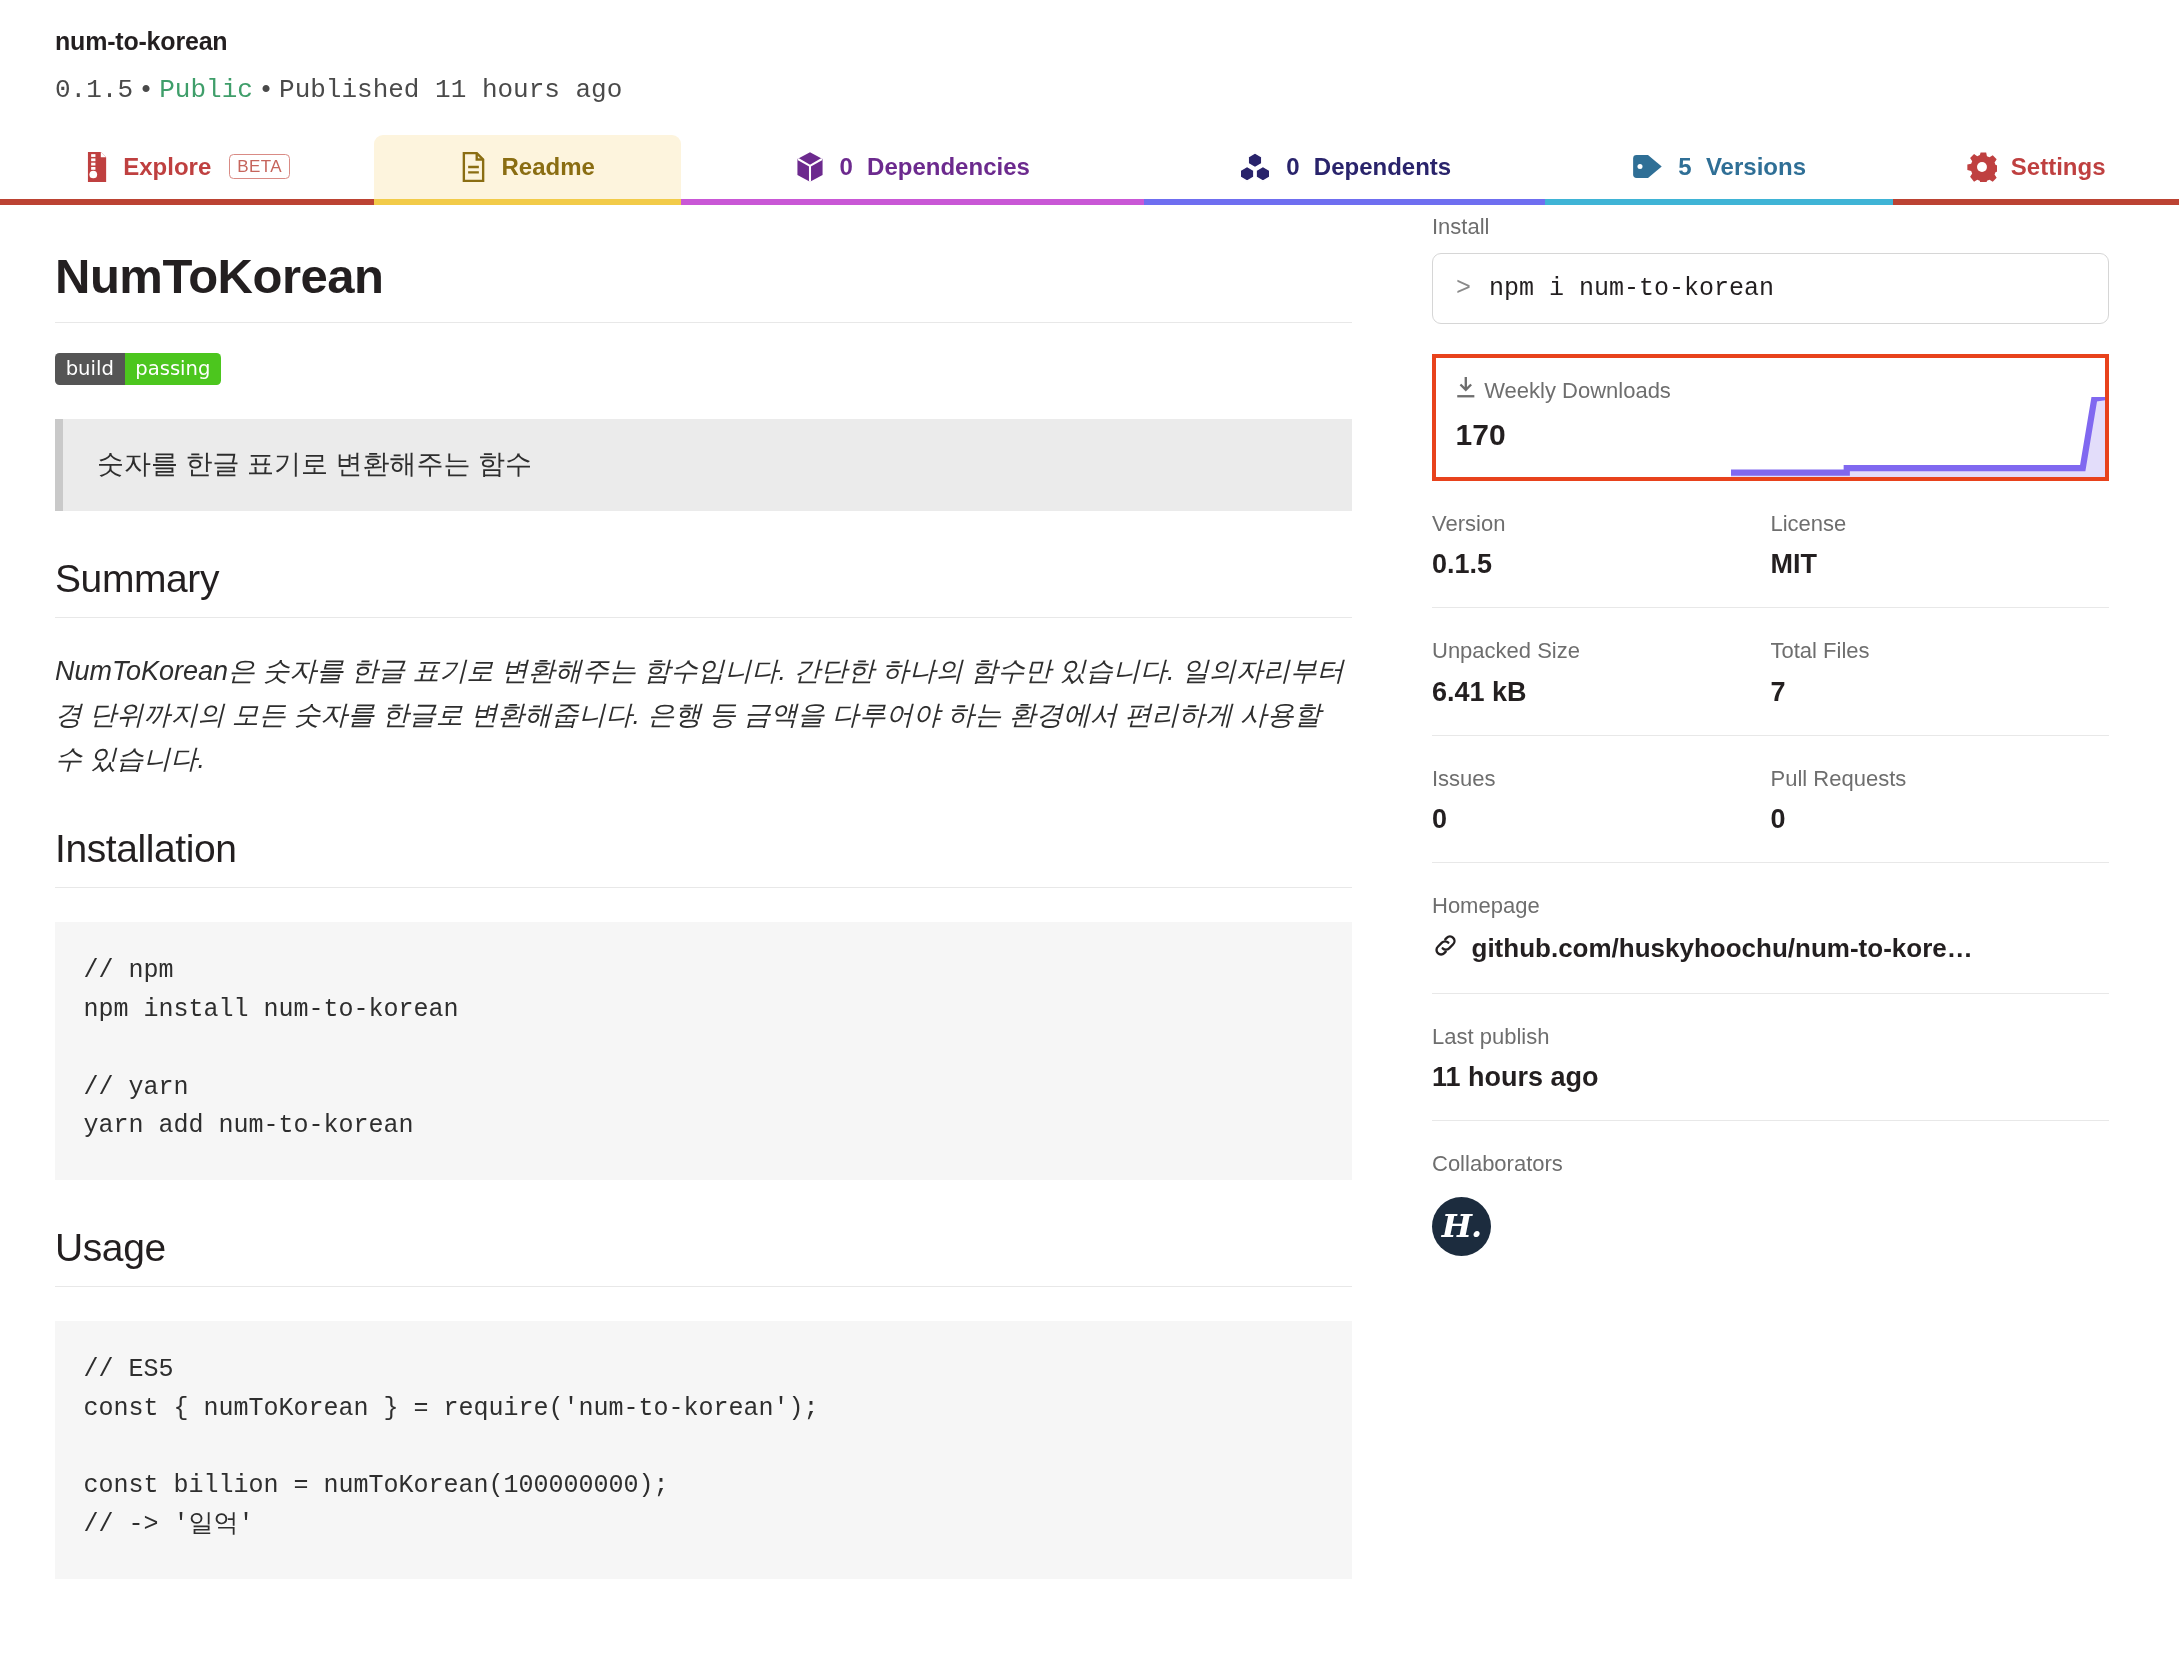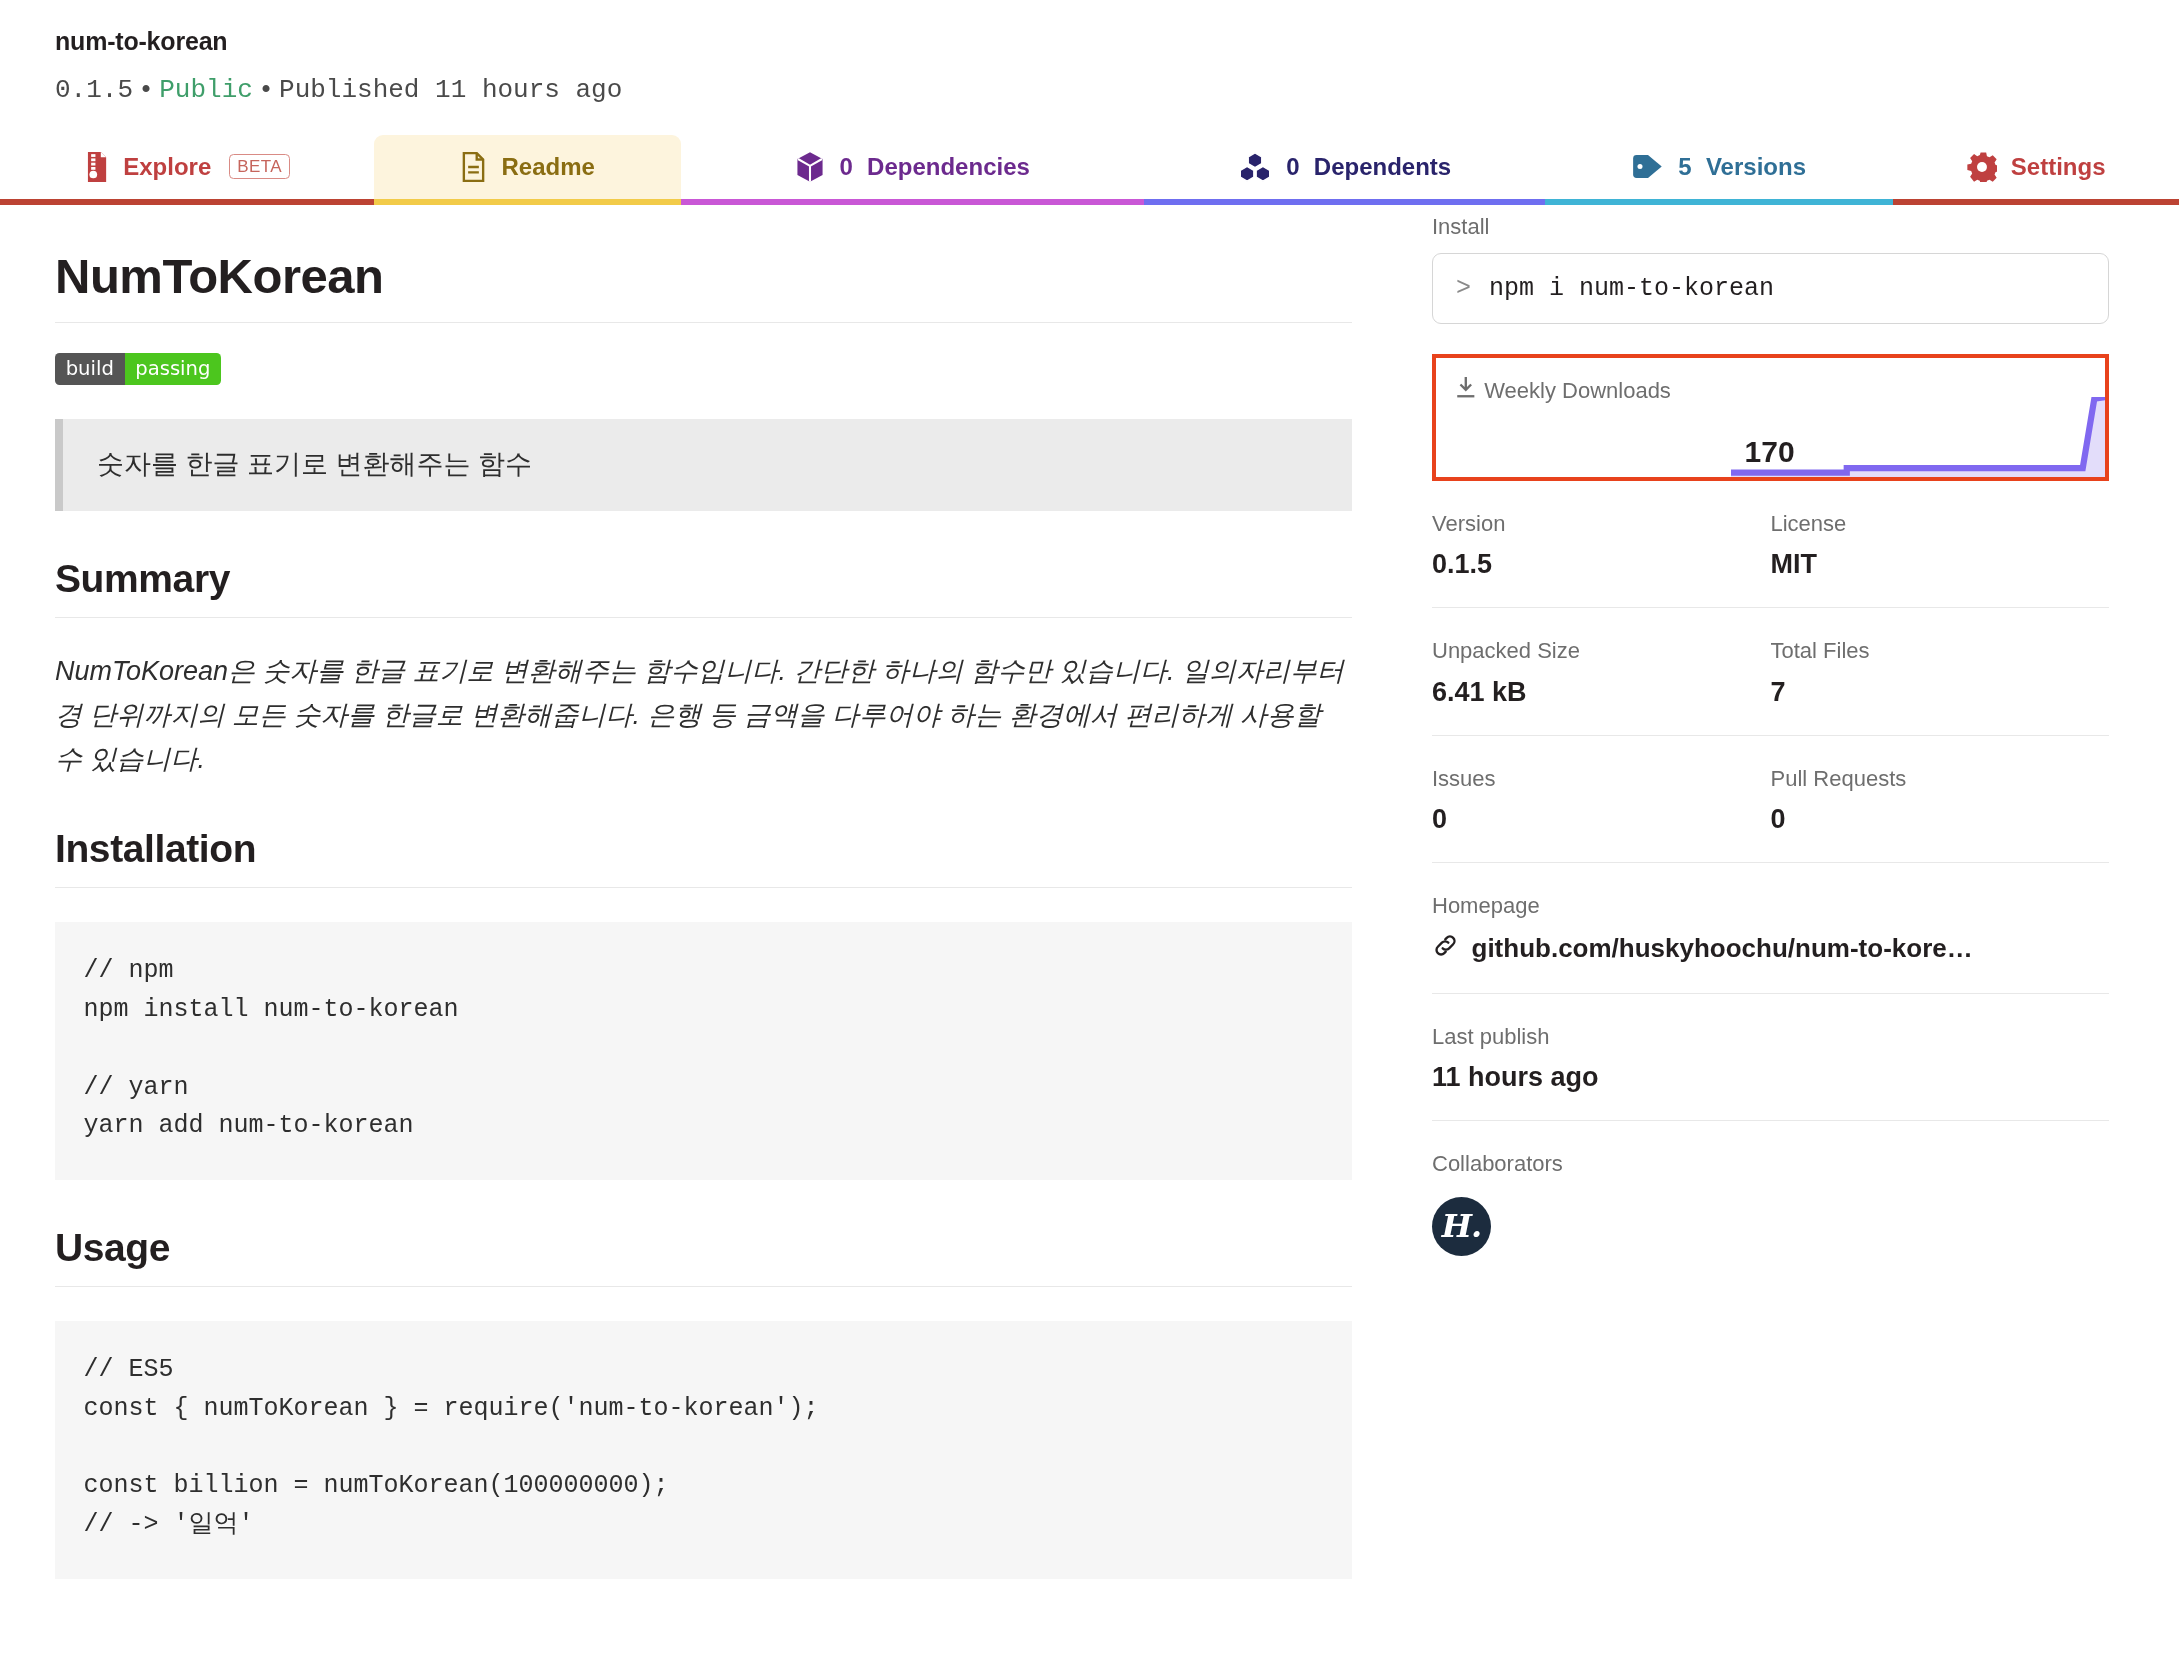--- a/index.html
+++ b/index.html
@@ -104,21 +104,21 @@
     font-size: 49px;
     font-weight: 700;
     letter-spacing: -0.5px;
     margin-top: 43px;
     padding-bottom: 18px;
     border-bottom: 1.8px solid #e8e8e8;
     color: #231f20;
   }
   h2.rd {
     font-size: 39px;
-    font-weight: 700;
+    font-weight: 400;
     letter-spacing: -0.4px;
     margin-top: 46px;
     padding-bottom: 16px;
     border-bottom: 1.8px solid #e8e8e8;
     color: #231f20;
   }
 
   .badge-build {
     display: inline-flex;
     margin-top: 30px;
@@ -202,22 +202,21 @@
     display: flex;
     align-items: center;
     gap: 9px;
     font-size: 22px;
     color: #6e6e6e;
   }
   .dl-count {
     font-size: 30px;
     font-weight: 700;
     color: #231f20;
-    margin-top: 30px;
-    text-align: center;
+    margin-top: 13px;
   }
   .spark {
     position: absolute;
     right: 0px;
     bottom: 0px;
     width: 374px;
     height: 80px;
   }
 
   .side-section {

